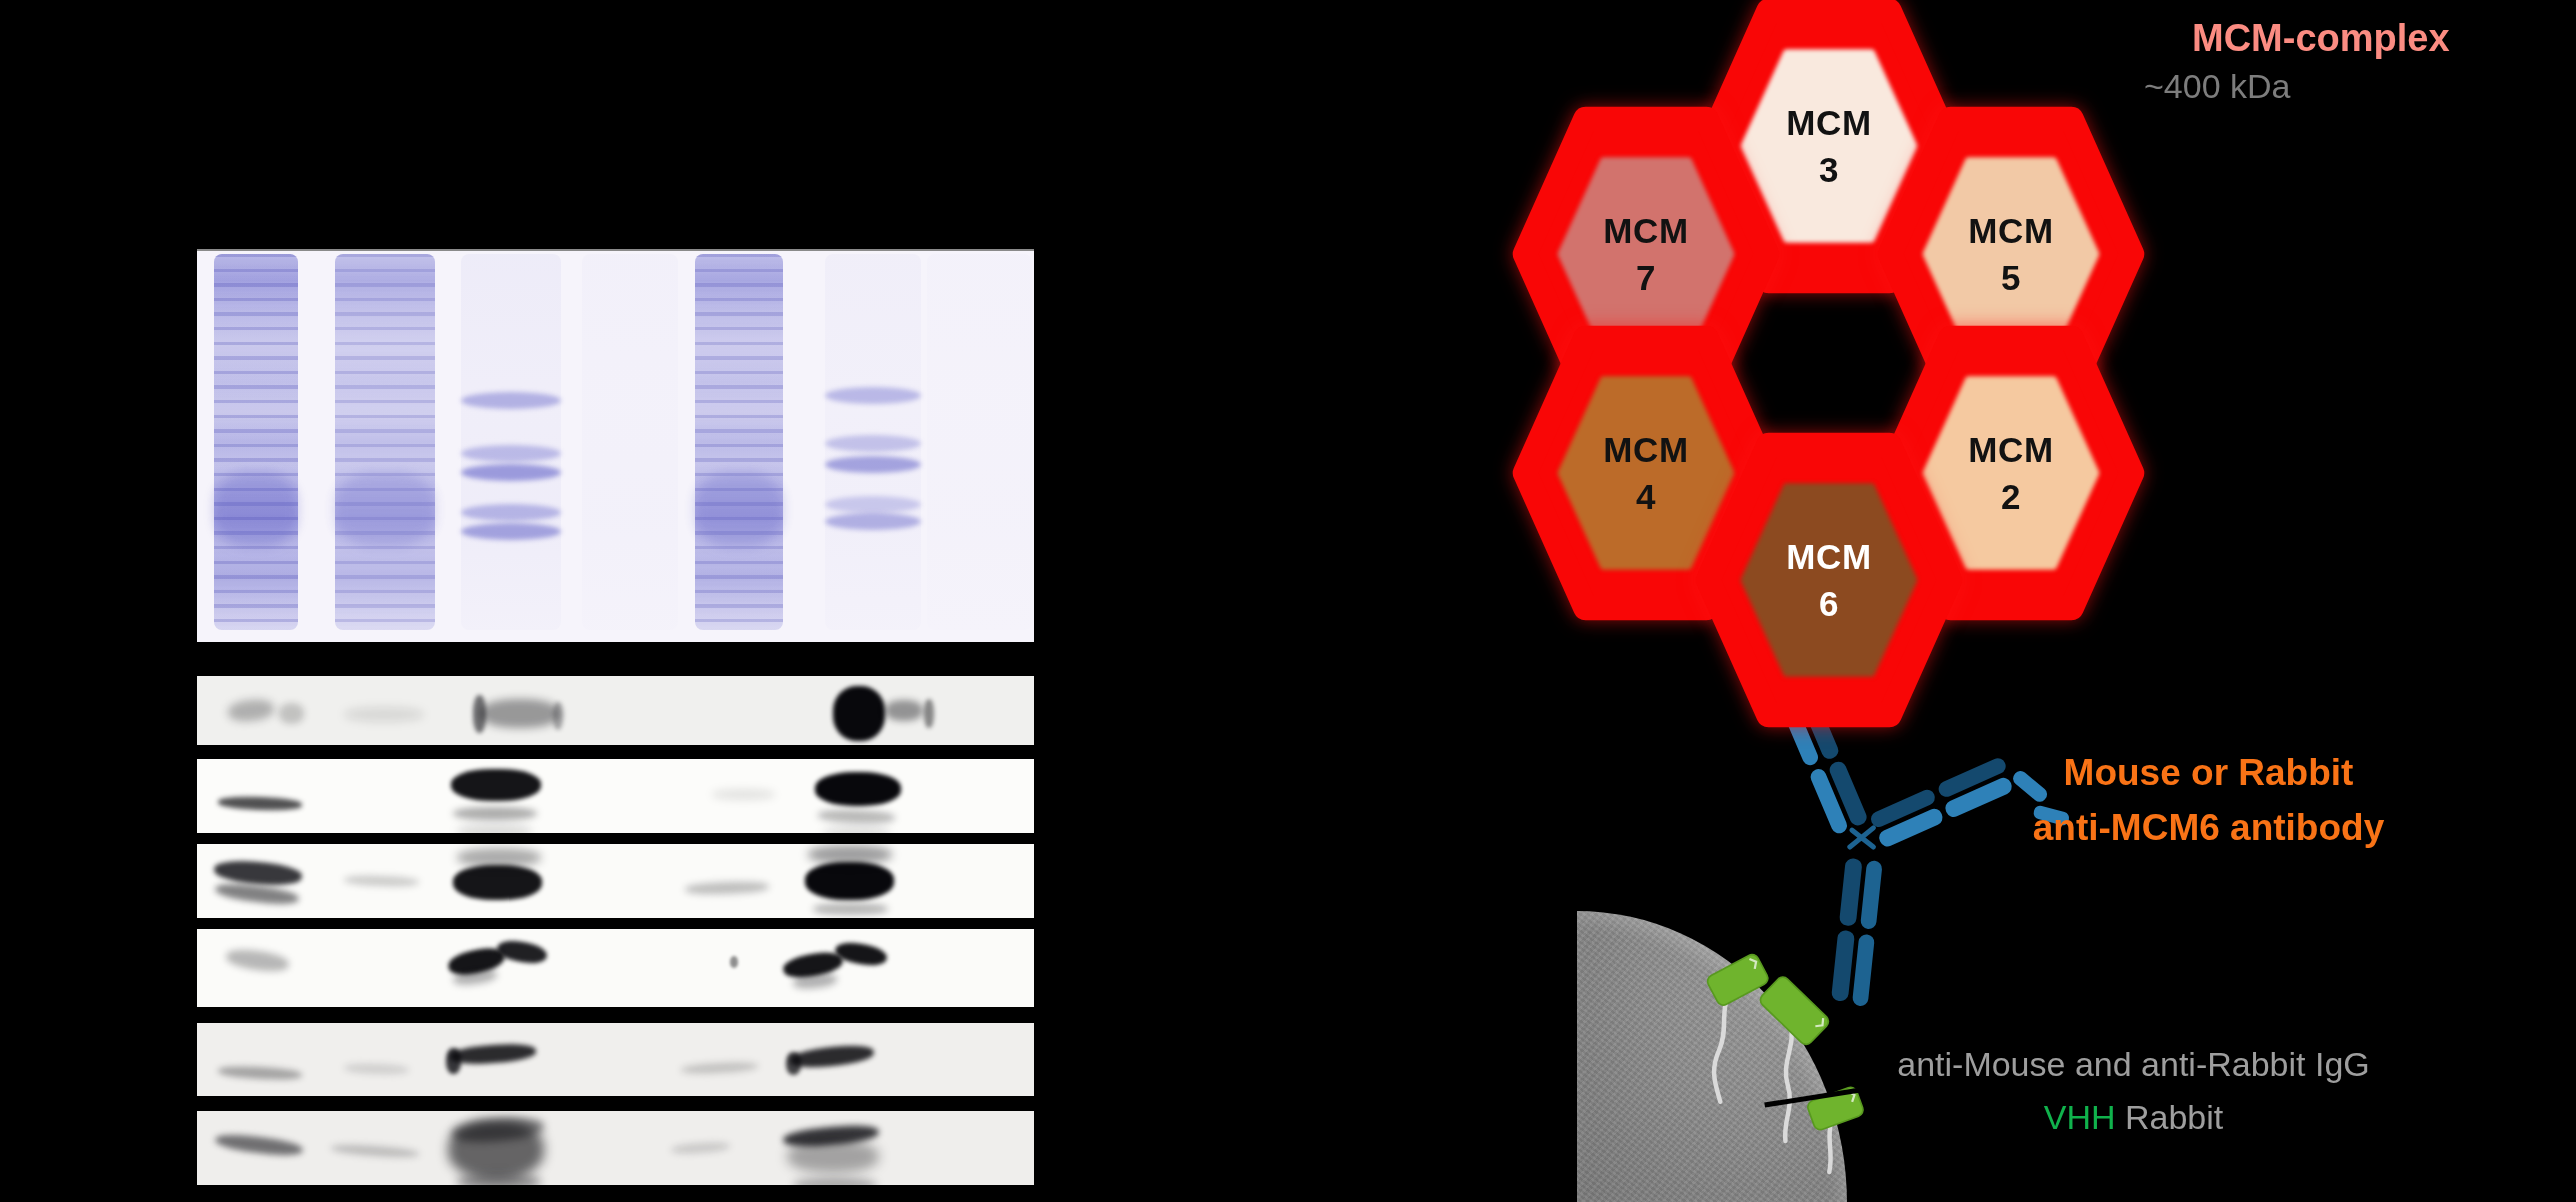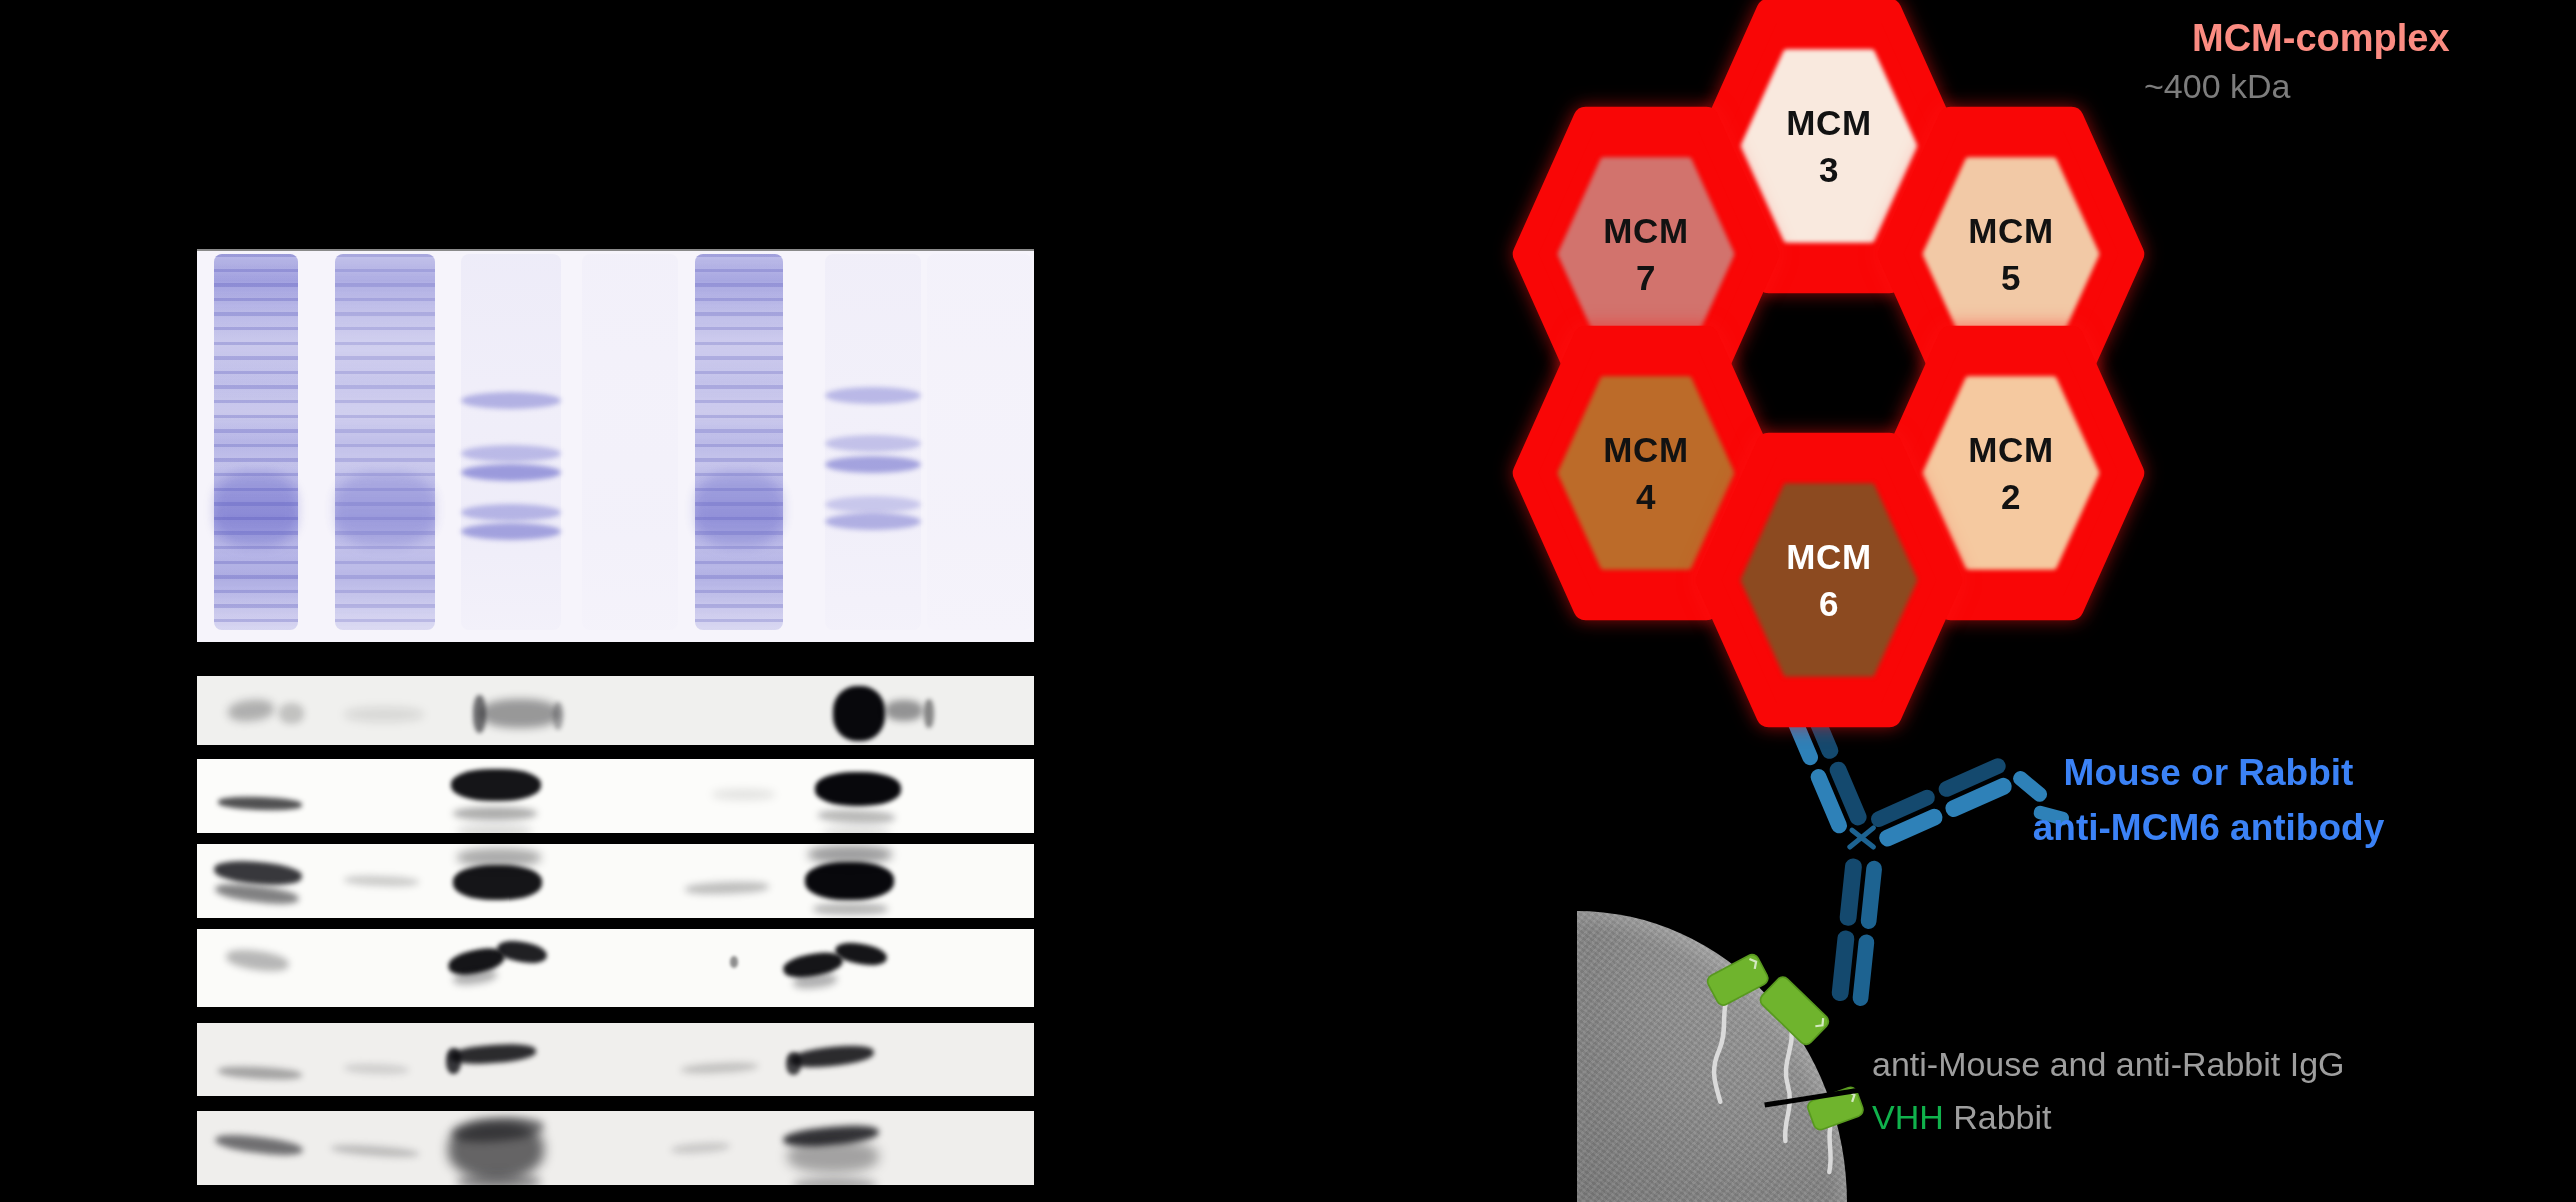--- a/index.html
+++ b/index.html
@@ -31,21 +31,21 @@
   .hex{position:absolute;filter:drop-shadow(0 0 9px rgba(255,20,20,0.55));}
   .hexlabel{position:absolute;left:0;top:0;width:100%;height:100%;display:flex;flex-direction:column;
             align-items:center;justify-content:center;font-weight:bold;font-size:35px;line-height:47px;
             text-align:center;letter-spacing:0.6px;}
 
   
   #title{position:absolute;left:2192px;top:17px;font-size:38px;font-weight:bold;white-space:nowrap;}
   #subtitle{position:absolute;left:2144px;top:67px;font-size:34px;white-space:nowrap;}
   #ab-label{position:absolute;left:2023px;top:745px;width:371px;text-align:center;
             font-size:37px;font-weight:bold;line-height:55px;}
-  #bead-label{position:absolute;left:1872px;top:1038px;width:523px;text-align:left;
+  #bead-label{position:absolute;left:1872px;top:1038px;width:523px;text-align:center;
               font-size:34px;line-height:53px;}
 
   
   #bead{position:absolute;left:1577px;top:911px;width:270px;height:292px;
         border-top-right-radius:270px 292px;
         background:
           repeating-linear-gradient(37deg, rgba(255,255,255,0.045) 0 2.2px, rgba(0,0,0,0.05) 2.2px 4.5px),
           repeating-linear-gradient(-51deg, rgba(255,255,255,0.04) 0 2.8px, rgba(0,0,0,0.045) 2.8px 6.2px),
           radial-gradient(at 72% 18%, #9b9b9b 0%, #8e8e8e 45%, #828282 75%, #7a7a7a 100%);
         box-shadow:inset -5.6px 7.9px 17px rgba(255,255,255,0.18);}
@@ -199,21 +199,21 @@
         <rect x="-46" y="-27" width="92" height="54" rx="12" fill="#6FB42D" stroke="#58991F" stroke-width="3"></rect>
         <path d="M32,-21 l8,10 l-8,10" stroke="#ffffff" stroke-width="4" fill="none" opacity="0.7"></path>
       </g>
     </svg>
 
   <div id="pointer-line"></div>
 
   <div id="title" style="color: rgb(251, 140, 130);">MCM-complex</div>
   <div id="subtitle" style="color: rgb(125, 125, 125);">~400 kDa</div>
 
-  <div id="ab-label" style="color: #3b82f6;">
+  <div id="ab-label" style="color: #f97316;">
     <div>Mouse or Rabbit</div>
     <div>anti-MCM6 antibody</div>
   </div>
 
   <div id="bead-label" style="color: rgb(158, 158, 158);">
     <div>anti-Mouse and anti-Rabbit IgG</div>
     <div>
       <span id="vhh-green" style="color: rgb(16, 178, 76);">VHH</span><span> Rabbit</span>
     </div>
   </div>

